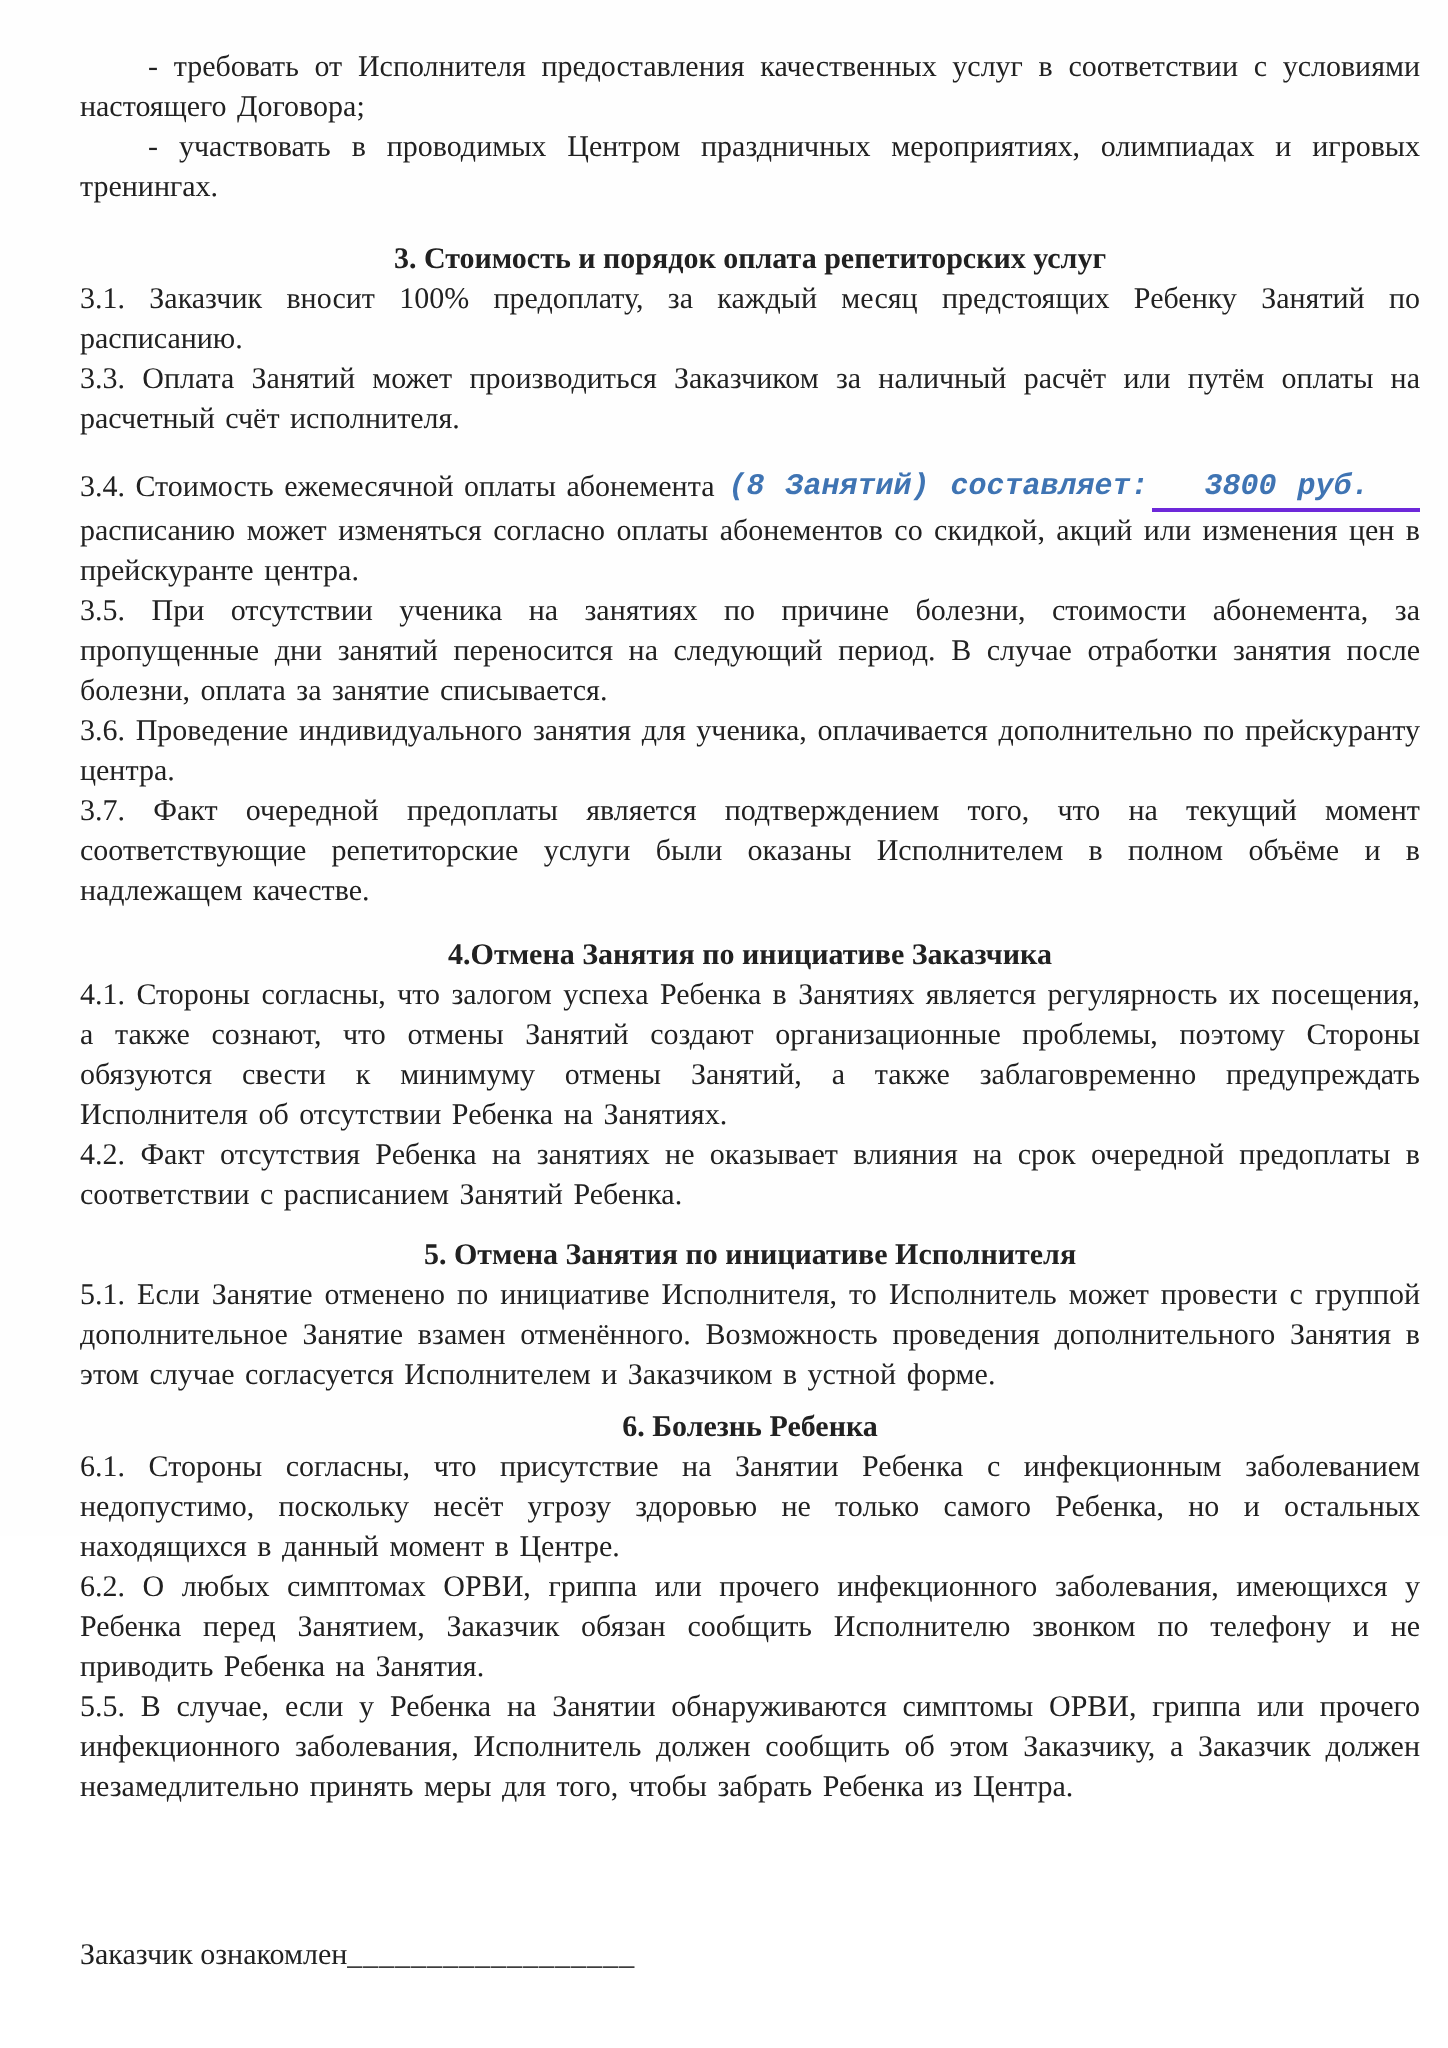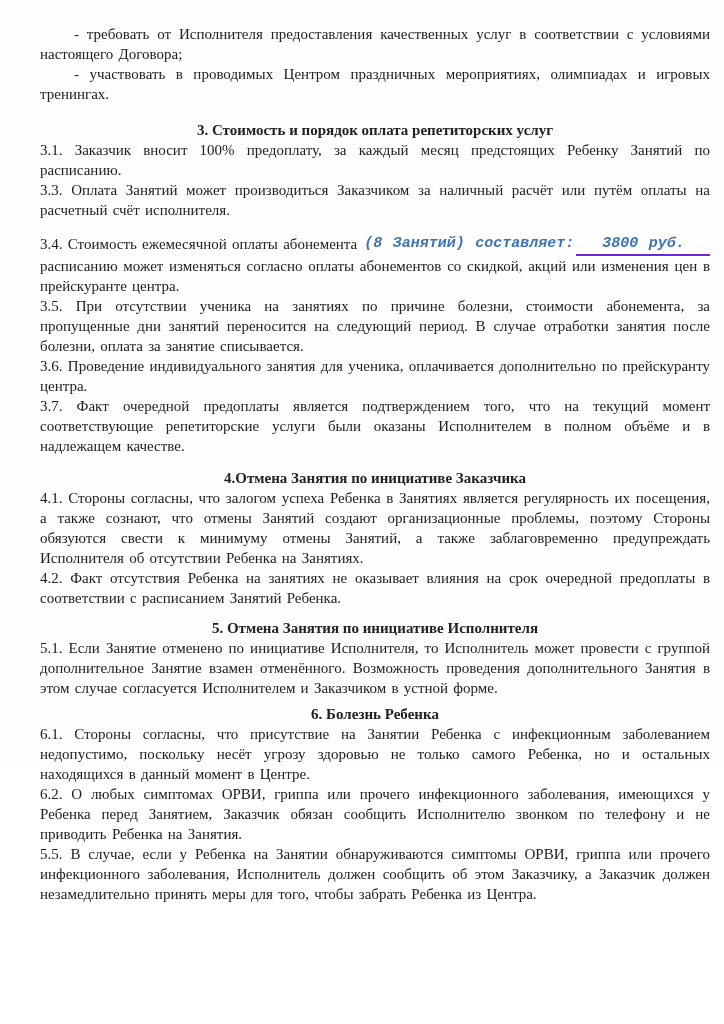--- a/index.html
+++ b/index.html
@@ -93,14 +93,17 @@
   <p class="para">4.2. Факт отсутствия Ребенка на занятиях не оказывает влияния на срок очередной предоплаты в соответствии с расписанием Занятий Ребенка.</p>
 
   <h2 class="heading mt-h5">5. Отмена Занятия по инициативе Исполнителя</h2>
   <p class="para">5.1. Если Занятие отменено по инициативе Исполнителя, то Исполнитель может провести с группой дополнительное Занятие взамен отменённого. Возможность проведения дополнительного Занятия в этом случае согласуется Исполнителем и Заказчиком в устной форме.</p>
 
   <h2 class="heading mt-h6">6. Болезнь Ребенка</h2>
   <p class="para">6.1. Стороны согласны, что присутствие на Занятии Ребенка с инфекционным заболеванием недопустимо, поскольку несёт угрозу здоровью не только самого Ребенка, но и остальных находящихся в данный момент в Центре.</p>
   <p class="para">6.2. О любых симптомах ОРВИ, гриппа или прочего инфекционного заболевания, имеющихся у Ребенка перед Занятием, Заказчик обязан сообщить Исполнителю звонком по телефону и не приводить Ребенка на Занятия.</p>
   <p class="para">5.5. В случае, если у Ребенка на Занятии обнаруживаются симптомы ОРВИ, гриппа или прочего инфекционного заболевания, Исполнитель должен сообщить об этом Заказчику, а Заказчик должен незамедлительно принять меры для того, чтобы забрать Ребенка из Центра.</p>
 
+  <p class="signature">
+    <span>Заказчик ознакомлен</span><span class="sig-line">__________________</span>
+  </p>
 
 </div>
 
 </body></html>

